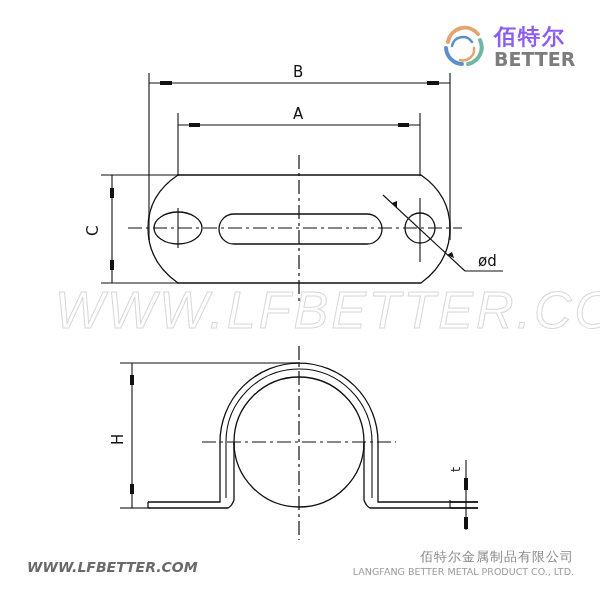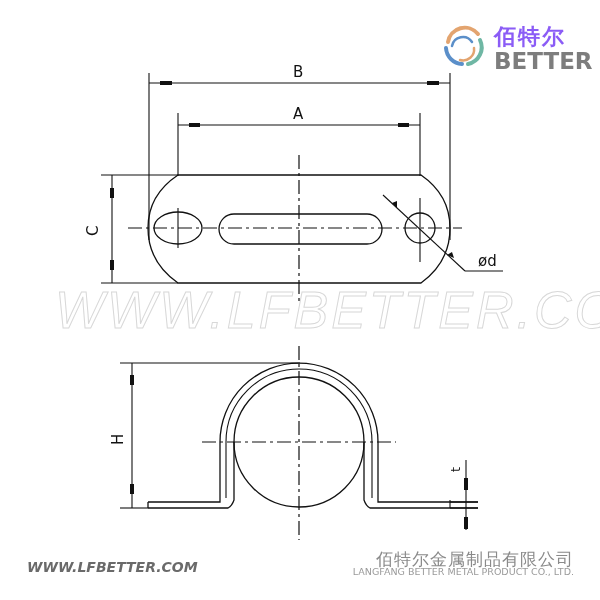--- a/index.html
+++ b/index.html
@@ -4,23 +4,23 @@
 <style>
   html, body { margin:0; padding:0; background:#ffffff; }
   body { width:600px; height:600px; position:relative; overflow:hidden; font-family:"Liberation Sans", sans-serif; }
   #drawing { position:absolute; left:0; top:0; width:600px; height:600px; }
   .ln { stroke:#111; stroke-width:1.3; fill:none; }
   .thin { stroke:#111; stroke-width:1.1; fill:none; }
   .dash { stroke:#111; stroke-width:1.2; fill:none; stroke-dasharray:14 4 3 4; }
   .dim-label { font-family:"DejaVu Sans", sans-serif; font-size:15px; fill:#111; }
   .watermark { font-family:"Liberation Sans", sans-serif; font-style:italic; font-size:52px; fill:none; stroke:#d8d8d8; stroke-width:1; letter-spacing:3px; }
   .logo-cn { position:absolute; left:494px; top:22px; font-size:22px; font-weight:bold; color:#8b5cf6; letter-spacing:2px; font-family:"DejaVu Sans", sans-serif; }
-  .logo-en { position:absolute; left:494px; top:48px; font-size:23px; font-weight:bold; color:#7d7d7d; letter-spacing:0px; font-family:"DejaVu Sans", sans-serif; }
+  .logo-en { position:absolute; left:494px; top:48px; font-size:19px; font-weight:bold; color:#7d7d7d; letter-spacing:0px; font-family:"DejaVu Sans", sans-serif; }
   .footer-url { position:absolute; left:27px; top:559px; font-size:14px; font-weight:bold; font-style:italic; color:#6a6a6a; font-family:"DejaVu Sans", sans-serif; }
-  .footer-cn { position:absolute; right:26px; top:548px; font-size:17px; color:#8a8a8a; letter-spacing:1px; font-family:"DejaVu Sans", sans-serif; }
+  .footer-cn { position:absolute; right:26px; top:548px; font-size:13px; color:#8a8a8a; letter-spacing:1px; font-family:"DejaVu Sans", sans-serif; }
   .footer-en { position:absolute; right:26px; top:566px; font-size:9.5px; color:#9a9a9a; font-family:"DejaVu Sans", sans-serif; }
 </style>
 </head>
 <body>
 
 <svg id="drawing" viewBox="0 0 600 600" xmlns="http://www.w3.org/2000/svg">
 
   <text class="watermark" x="55" y="328">WWW.LFBETTER.COM</text>
 
   <g>

